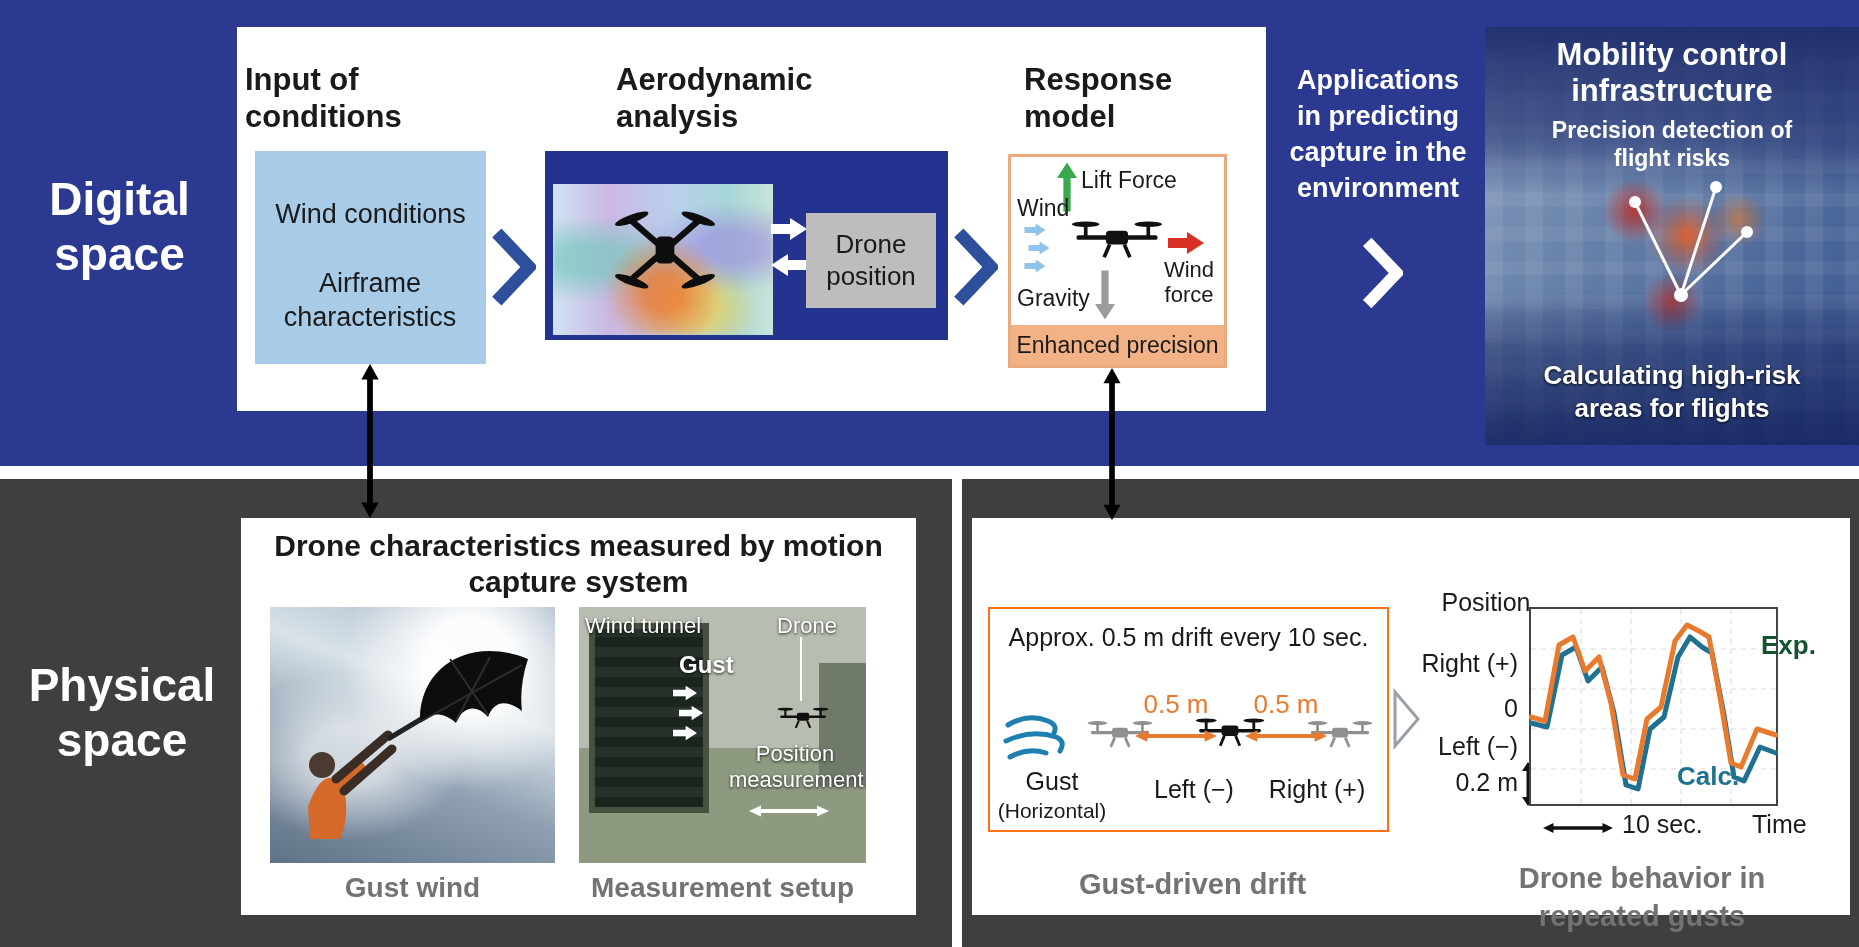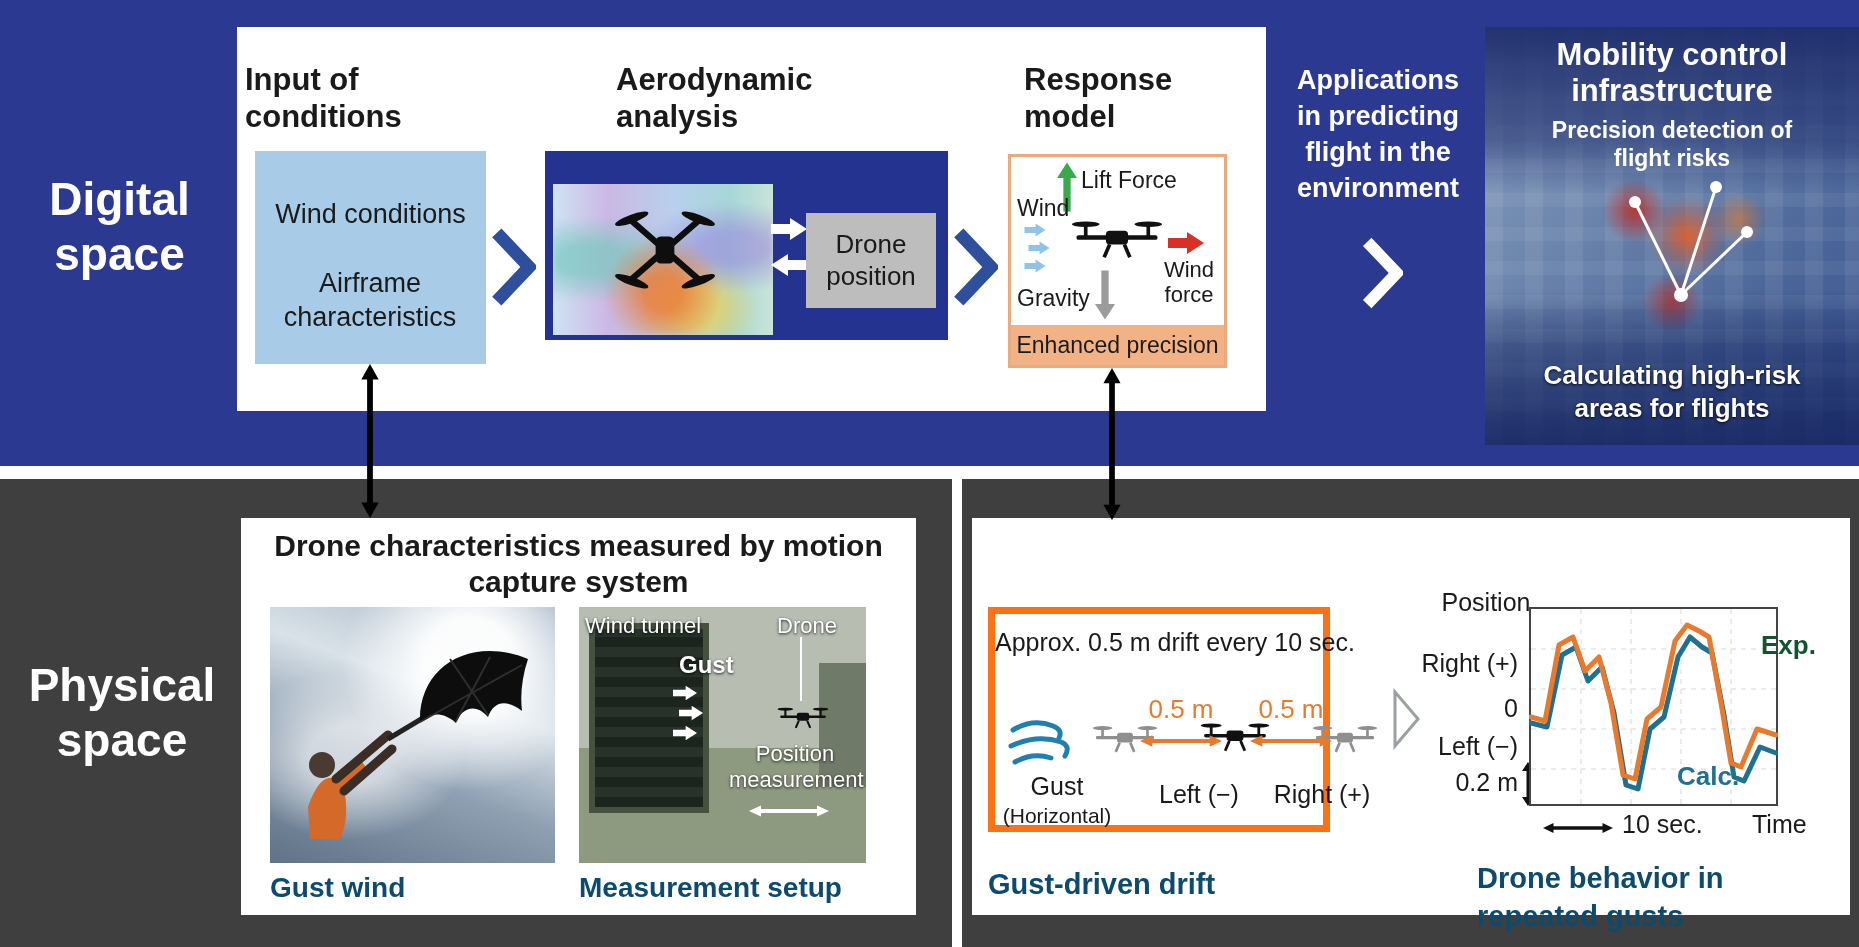--- a/index.html
+++ b/index.html
@@ -6,21 +6,21 @@
   body{font-family:"Liberation Sans",sans-serif;background:#fff}
   .stage{position:relative;width:1859px;height:947px;overflow:hidden;background:#fff;color:#1a1a1a;font-family:"Liberation Sans",sans-serif}
   .abs{position:absolute}
   .ctr{text-align:center}
   .b{font-weight:bold}
   .w{color:#fff}
   .shadow{text-shadow:0 1px 3px rgba(0,0,0,.85)}
   .seclabel{font-size:46px;font-weight:bold;color:#fff;text-align:center;line-height:1.2}
   .coltitle{font-size:31px;font-weight:bold;text-align:left;line-height:1.2;color:#1a1a1a}
   .lbl{font-size:23px;color:#1a1a1a}
-  .cap{font-size:28px;font-weight:bold;text-align:left;color:#0c4a6e}
+  .cap{font-size:28px;font-weight:bold;text-align:center;color:#737373}
   svg{display:block}
 </style>
 </head>
 <body>
 
 <svg width="0" height="0" style="position:absolute" aria-hidden="true">
   <defs>
     <symbol id="sym-chevron" viewBox="0 0 54 92">
       <polyline points="8,6 46,46 8,86" fill="none" stroke="currentColor" stroke-width="15"></polyline>
     </symbol>
@@ -148,21 +148,21 @@
       <svg class="abs" style="left:84px;top:112px;color:#9b9b9b;transform:rotate(180deg)" width="20" height="52">
           <use href="#sym-up-block"></use>
         </svg>
       <div class="abs ctr" style="left:0;top:168px;width:100%;height:40px;background:#f3b285;font-size:23px;line-height:40px">Enhanced precision</div>
     </div>
   </div>
 
   <div class="abs ctr b w" style="left:1278px;top:62px;width:200px;font-size:27px;line-height:36px">
     <span style="display:block">Applications</span>
     <span style="display:block">in predicting</span>
-    <span style="display:block">flight in the</span>
+    <span style="display:block">capture in the</span>
     <span style="display:block">environment</span>
   </div>
   <svg class="abs" style="left:1361px;top:236px;color:#ffffff" width="42" height="74">
       <use href="#sym-chevron"></use>
     </svg>
 
   <div class="abs" style="left:1485px;top:27px;width:374px;height:418px;overflow:hidden;background:
     linear-gradient(180deg, rgba(25,40,105,.92) 0px, rgba(25,40,105,.55) 110px, rgba(25,40,105,0) 165px),
     linear-gradient(0deg, rgba(20,35,95,.88) 0px, rgba(20,35,95,.45) 100px, rgba(20,35,95,0) 155px),
     radial-gradient(circle at 54% 50%, rgba(235,90,30,.85) 0, rgba(235,90,30,.25) 9%, transparent 14%),
@@ -239,21 +239,21 @@
           <use href="#sym-harrow"></use>
         </svg>
     </div>
 
     <div class="abs cap" style="left:29px;top:354px;width:285px">Gust wind</div>
     <div class="abs cap" style="left:338px;top:354px;width:287px">Measurement setup</div>
   </div>
 
   <div class="abs" style="left:972px;top:518px;width:878px;height:397px;background:#fff">
 
-    <div class="abs" style="left:16px;top:89px;width:342px;height:225px;background:#fff;border:7px solid #f97316">
+    <div class="abs" style="left:16px;top:89px;width:401px;height:225px;background:#fff;border:2px solid #f97316">
       <div class="abs ctr" style="left:0;top:14px;width:100%;font-size:25px;white-space:nowrap">Approx. 0.5 m drift every 10 sec.</div>
       <svg class="abs" style="left:12px;top:100px;color:#1f7fb0" width="66" height="60">
           <use href="#sym-gust"></use>
         </svg>
       <svg class="abs" style="left:97px;top:106px;color:#8f8f8f" width="66" height="36">
           <use href="#sym-drone-front"></use>
         </svg>
       <svg class="abs" style="left:205px;top:102px;color:#111" width="70" height="40">
           <use href="#sym-drone-front"></use>
         </svg>

